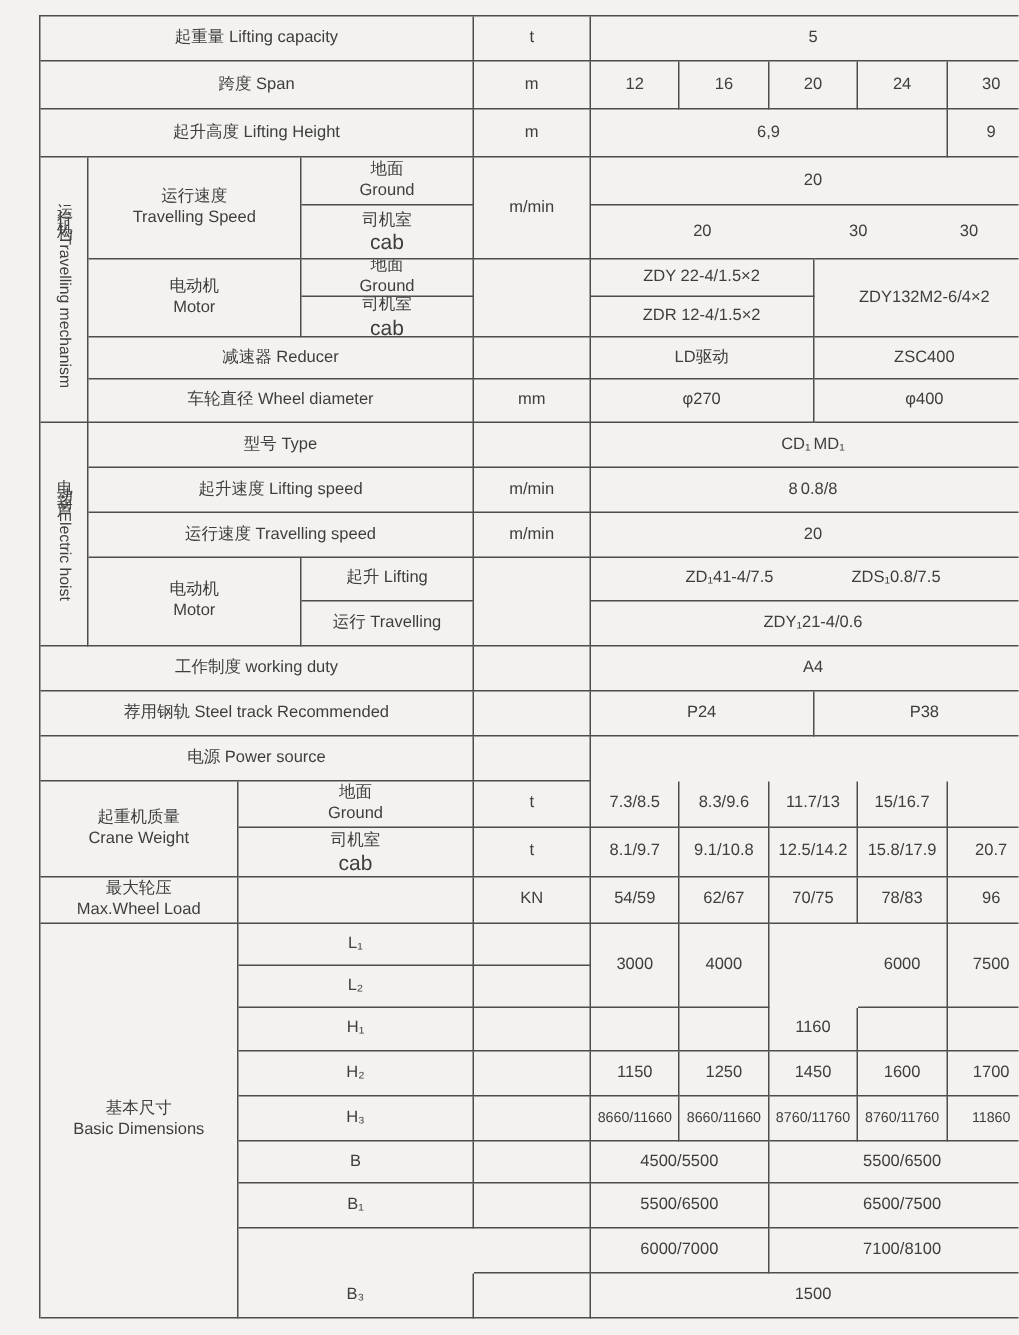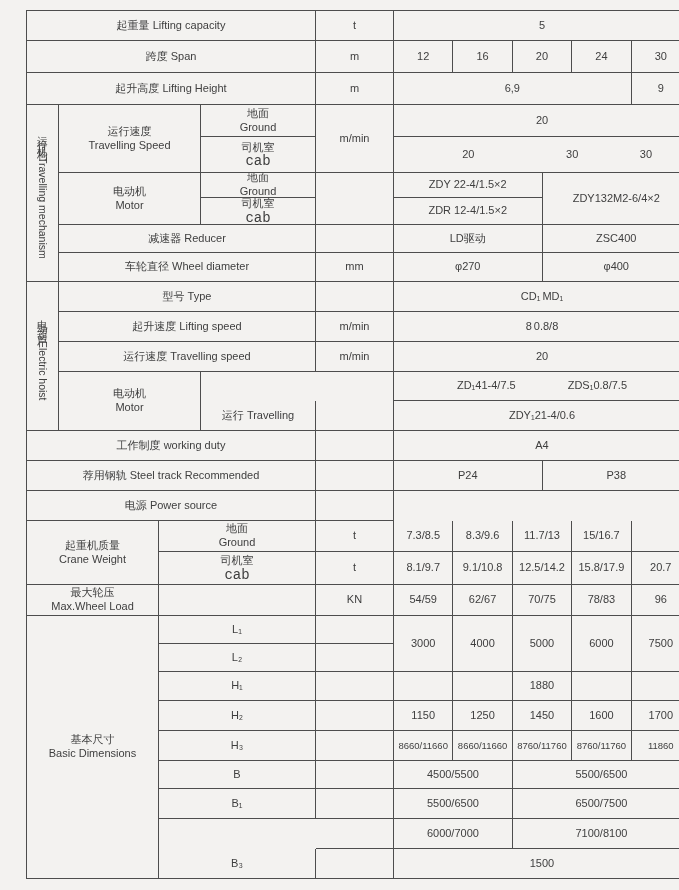--- a/index.html
+++ b/index.html
@@ -35,21 +35,21 @@
     overflow:hidden;white-space:nowrap;
   }
   .nr{border-right:none;}
   .two{flex-direction:column;line-height:1.25;}
   .vwrap{
     writing-mode:vertical-lr;text-orientation:mixed;
     display:flex;flex-direction:row;align-items:center;gap:10px;
     font-size:10.5px;
   }
   .vzh{letter-spacing:5px;}
-  .cab{font-family:Liberation Mono, monospace;font-size:14px;line-height:1;}
+  .cab{font-family:Liberation Sans, sans-serif;font-size:14px;line-height:1;}
   .gap18{gap:2px;}
   .gap50{gap:52px;}
   .sm{font-size:9.5px;}
   .unit{font-size:11px;}
 </style>
 </head>
 <body>
 
 <div class="t">
 
@@ -144,20 +144,21 @@
   </div>
 
   <div class="c" style="grid-area:12/2/13/5">运行速度 Travelling speed</div>
   <div class="c unit" style="grid-area:12/5/13/6">m/min</div>
   <div class="c" style="grid-area:12/6/13/16">20</div>
 
   <div class="c two" style="grid-area:13/2/15/4">
     <span>电动机</span>
     <span>Motor</span>
   </div>
+  <div class="c" style="grid-area:13/4/14/5">起升 Lifting</div>
   <div class="c" style="grid-area:13/5/15/6"></div>
   <div class="c gap50" style="grid-area:13/6/14/16">
     <span>ZD₁41-4/7.5</span>
     <span>ZDS₁0.8/7.5</span>
   </div>
   <div class="c" style="grid-area:14/4/15/5">运行 Travelling</div>
   <div class="c" style="grid-area:14/6/15/16">ZDY₁21-4/0.6</div>
 
   <div class="c" style="grid-area:15/1/16/5">工作制度 working duty</div>
   <div class="c" style="grid-area:15/5/16/6"></div>
@@ -210,31 +211,30 @@
 
   <div class="c" style="grid-area:21/3/22/5">L₁</div>
 
   <div class="c two" style="grid-area:21/1/30/3">
     <span>基本尺寸</span>
     <span>Basic Dimensions</span>
   </div>
   <div class="c" style="grid-area:21/5/22/6"></div>
   <div class="c" style="grid-area:21/6/23/8">3000</div>
   <div class="c" style="grid-area:21/8/23/10">4000</div>
-  <div class="c" style="grid-area:21/10/23/12">5000</div>
   <div class="c" style="grid-area:21/12/23/14">6000</div>
   <div class="c" style="grid-area:21/14/23/16">7500</div>
   <div class="c" style="grid-area:22/3/23/5">L₂</div>
   <div class="c" style="grid-area:22/5/23/6"></div>
 
   <div class="c" style="grid-area:23/3/24/5">H₁</div>
   <div class="c" style="grid-area:23/5/24/6"></div>
   <div class="c" style="grid-area:23/6/24/8"></div>
   <div class="c" style="grid-area:23/8/24/10"></div>
-  <div class="c" style="grid-area:23/10/24/12">1880</div>
+  <div class="c" style="grid-area:23/10/24/12">1160</div>
   <div class="c" style="grid-area:23/12/24/14"></div>
   <div class="c" style="grid-area:23/14/24/16"></div>
 
   <div class="c" style="grid-area:24/3/25/5">H₂</div>
   <div class="c" style="grid-area:24/5/25/6"></div>
   <div class="c" style="grid-area:24/6/25/8">1150</div>
   <div class="c" style="grid-area:24/8/25/10">1250</div>
   <div class="c" style="grid-area:24/10/25/12">1450</div>
   <div class="c" style="grid-area:24/12/25/14">1600</div>
   <div class="c" style="grid-area:24/14/25/16">1700</div>

